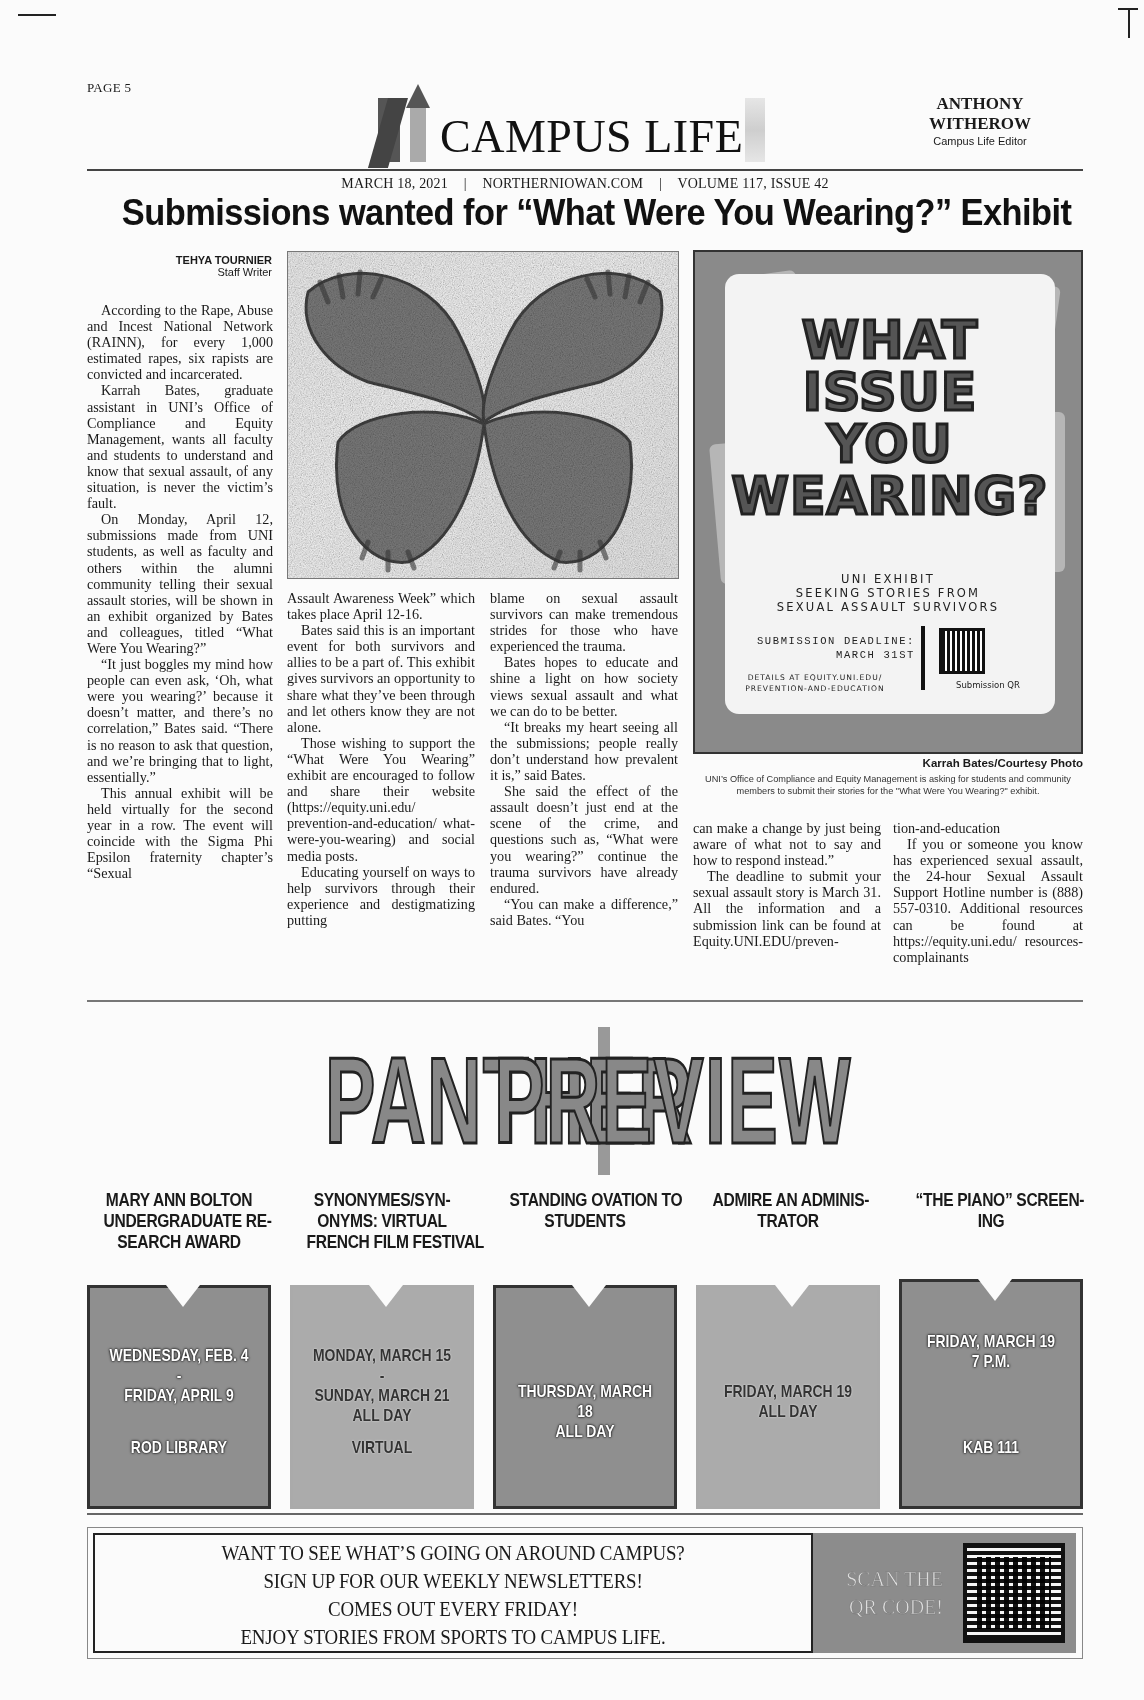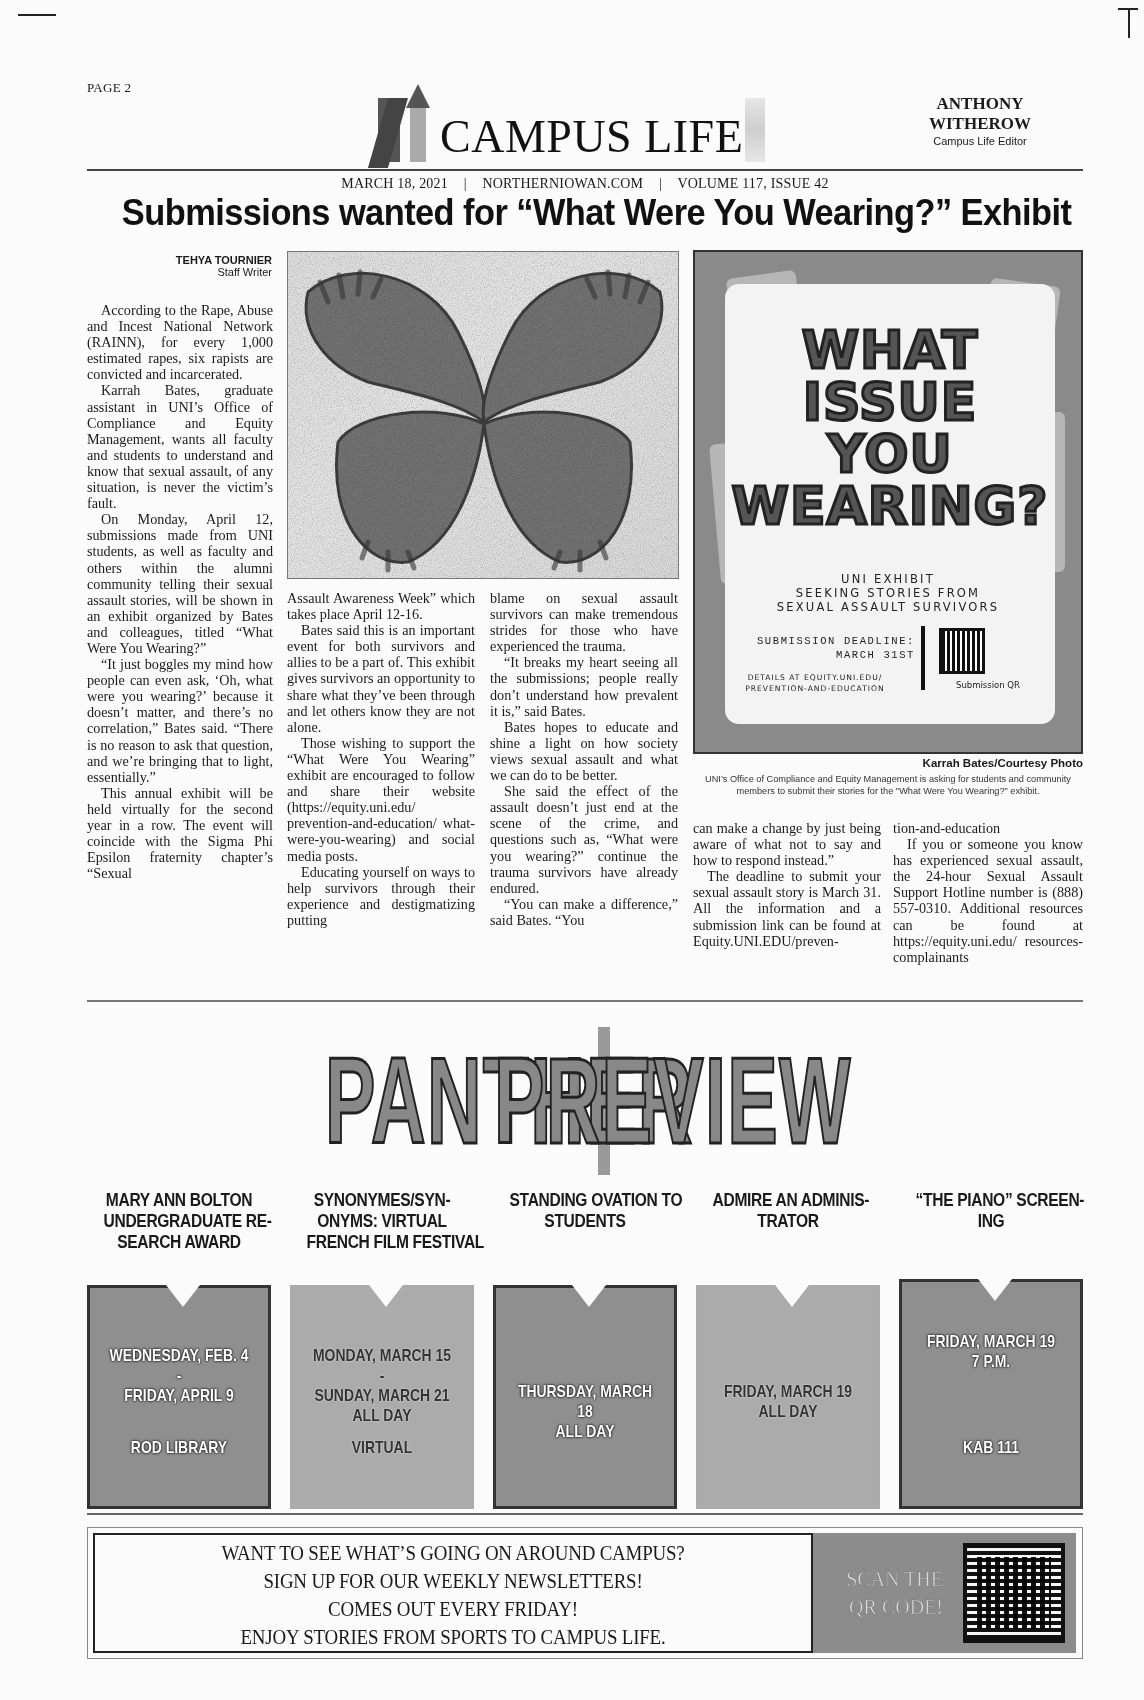--- a/index.html
+++ b/index.html
@@ -40,21 +40,21 @@
   .col p.noindent { text-indent: 0; }
   .col1 { left: 87px; top: 302px; width: 186px; }
   .col2 { left: 287px; top: 590px; width: 188px; }
   .col3 { left: 490px; top: 590px; width: 188px; }
   .col4 { left: 693px; top: 820px; width: 188px; }
   .col5 { left: 893px; top: 820px; width: 190px; }
 
   .butterfly { left: 287px; top: 251px; width: 392px; height: 328px; border: 1px solid #777; background: linear-gradient(135deg,#eee,#f8f8f8 40%,#e4e4e4); overflow: hidden; }
 
   .poster { left: 693px; top: 250px; width: 390px; height: 504px; background: #8a8a8a; border: 2px solid #333; overflow: hidden; }
-  .poster-inner { position: absolute; left: 30px; top: 32px; width: 330px; height: 440px; background: #f3f3f3; border-radius: 14px; text-decoration: underline; }
+  .poster-inner { position: absolute; left: 30px; top: 22px; width: 330px; height: 440px; background: #f3f3f3; border-radius: 14px; text-decoration: underline; }
   .poster-deco { position: absolute; background: #bdbdbd; border-radius: 6px; opacity: .85; }
   .poster-title { position: absolute; left: 0; top: 40px; width: 100%; text-align: center; font-family: "DejaVu Sans", sans-serif; font-weight: bold; font-size: 52px; line-height: 52px; color: #555; -webkit-text-stroke: 3px #222; letter-spacing: 1px; }
   .poster-sub { position: absolute; left: 0; top: 320px; width: 100%; text-align: center; font-family: "DejaVu Sans", sans-serif; font-size: 11.5px; letter-spacing: 2.2px; line-height: 14px; color: #222; }
   .poster-deadline { position: absolute; left: 20px; top: 382px; width: 200px; text-align: right; font-family: Liberation Mono, monospace; font-size: 10.5px; letter-spacing: 1.6px; line-height: 14px; color: #222; }
   .poster-details { position: absolute; left: 20px; top: 420px; width: 200px; text-align: center; font-family: "DejaVu Sans", sans-serif; font-size: 7.6px; letter-spacing: 1px; line-height: 11px; color: #222; }
   .poster-divider { position: absolute; left: 226px; top: 374px; width: 4px; height: 64px; background: #111; }
   .poster-qr { position: absolute; left: 244px; top: 376px; width: 46px; height: 46px; background: repeating-linear-gradient(90deg,#111 0 3px,#fff 3px 5px), #fff; border: 3px solid #111; }
   .poster-qr-label { position: absolute; left: 248px; top: 428px; width: 90px; text-align: center; font-family: "DejaVu Sans", sans-serif; font-size: 8.5px; color: #222; }
 
   .photo-credit { left: 693px; top: 757px; width: 390px; text-align: right; font-family: "Liberation Sans", sans-serif; font-weight: bold; font-size: 11.5px; }
@@ -89,21 +89,21 @@
      #fff; border: 4px solid #111; }
   .scan-qr::before { content: ""; position: absolute; inset: 10px; background: repeating-linear-gradient(90deg,#111 0 5px,transparent 5px 9px); mix-blend-mode: multiply; }
 </style>
 </head>
 <body>
 
 <div class="abs crop-mark-l"></div>
 <div class="abs crop-mark-r-h"></div>
 <div class="abs crop-mark-r-v"></div>
 
-<div class="abs page-num">PAGE 2</div>
+<div class="abs page-num">PAGE 5</div>
 
 <div class="abs logo">
   <div class="logo-n">
     <div class="n-left"></div>
       <div class="n-diag"></div>
       <div class="n-right"></div>
       <div class="n-arrow"></div>
   </div>
   <div class="logo-text">CAMPUS LIFE</div>
   <div class="logo-smudge"></div>
@@ -164,22 +164,22 @@
 
 <div class="abs col col2">
   <p class="noindent">Assault Awareness Week” which takes place April 12-16.</p>
   <p>Bates said this is an important event for both survivors and allies to be a part of. This exhibit gives survivors an opportunity to share what they’ve been through and let others know they are not alone.</p>
   <p>Those wishing to sup­port the “What Were You Wearing” exhibit are encouraged to follow and share their website (https://equity.uni.edu/ prevention-and-education/ what-were-you-wearing) and social media posts.</p>
   <p>Educating yourself on ways to help survivors through their experience and destigmatizing putting</p>
 </div>
 
 <div class="abs col col3">
   <p class="noindent">blame on sexual assault survivors can make tre­mendous strides for those who have experienced the trauma.</p>
+  <p>Bates hopes to edu­cate and shine a light on how society views sexual assault and what we can do to be better.</p>
   <p>“It breaks my heart see­ing all the submissions; people really don’t under­stand how prevalent it is,” said Bates.</p>
-  <p>Bates hopes to edu­cate and shine a light on how society views sexual assault and what we can do to be better.</p>
   <p>She said the effect of the assault doesn’t just end at the scene of the crime, and questions such as, “What were you wearing?” con­tinue the trauma survivors have already endured.</p>
   <p>“You can make a dif­ference,” said Bates. “You</p>
 </div>
 
 <div class="abs poster">
   <div class="poster-deco" style="left:38px;top:22px;width:70px;height:110px;transform:rotate(-8deg);"></div>
   <div class="poster-deco" style="left:290px;top:30px;width:70px;height:90px;transform:rotate(8deg);"></div>
   <div class="poster-deco" style="left:20px;top:190px;width:60px;height:140px;transform:rotate(-5deg);"></div>
   <div class="poster-deco" style="left:320px;top:160px;width:50px;height:160px;"></div>
   <div class="poster-inner">

